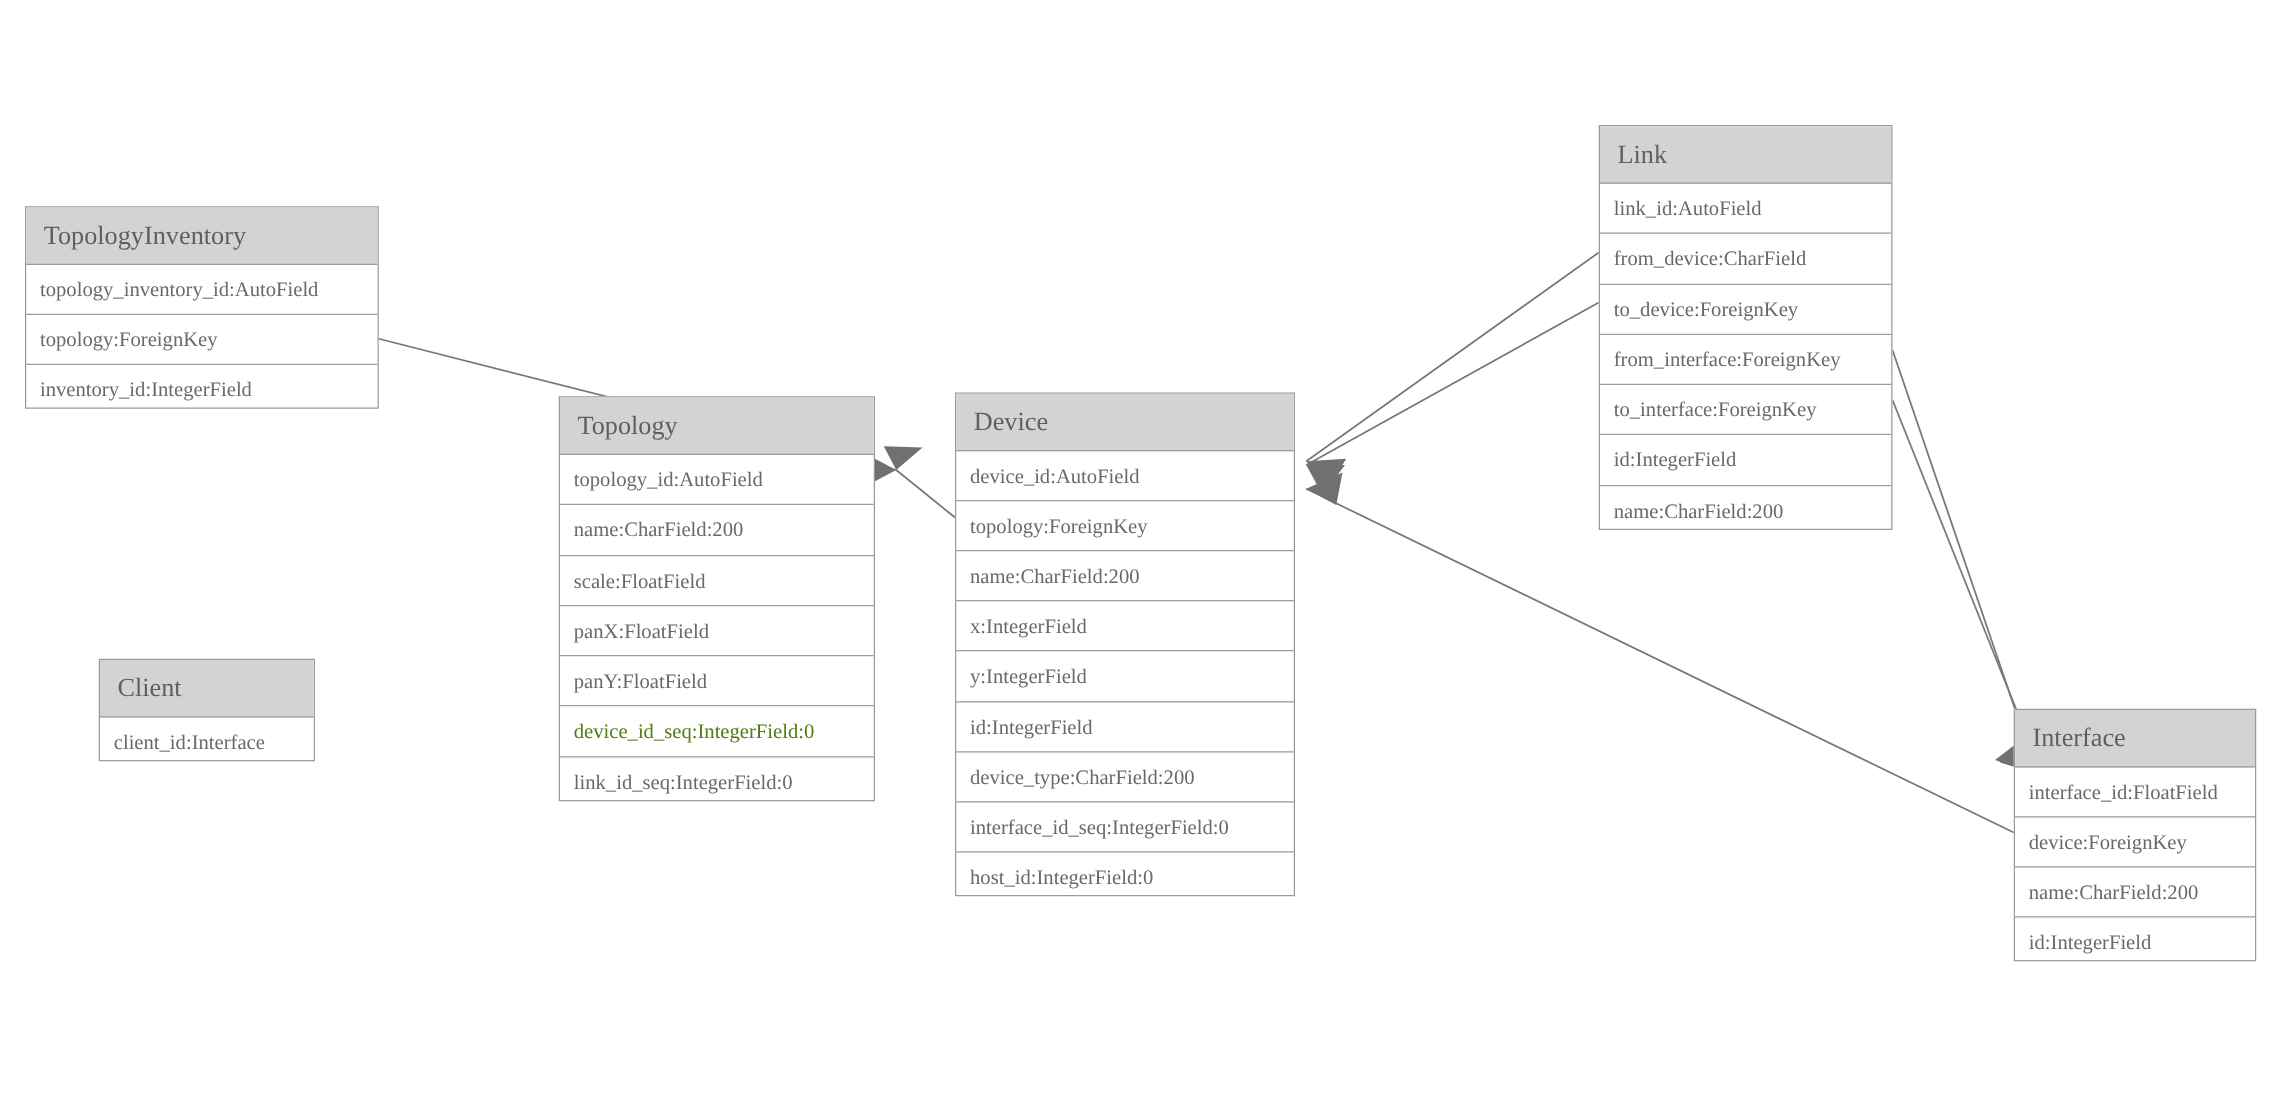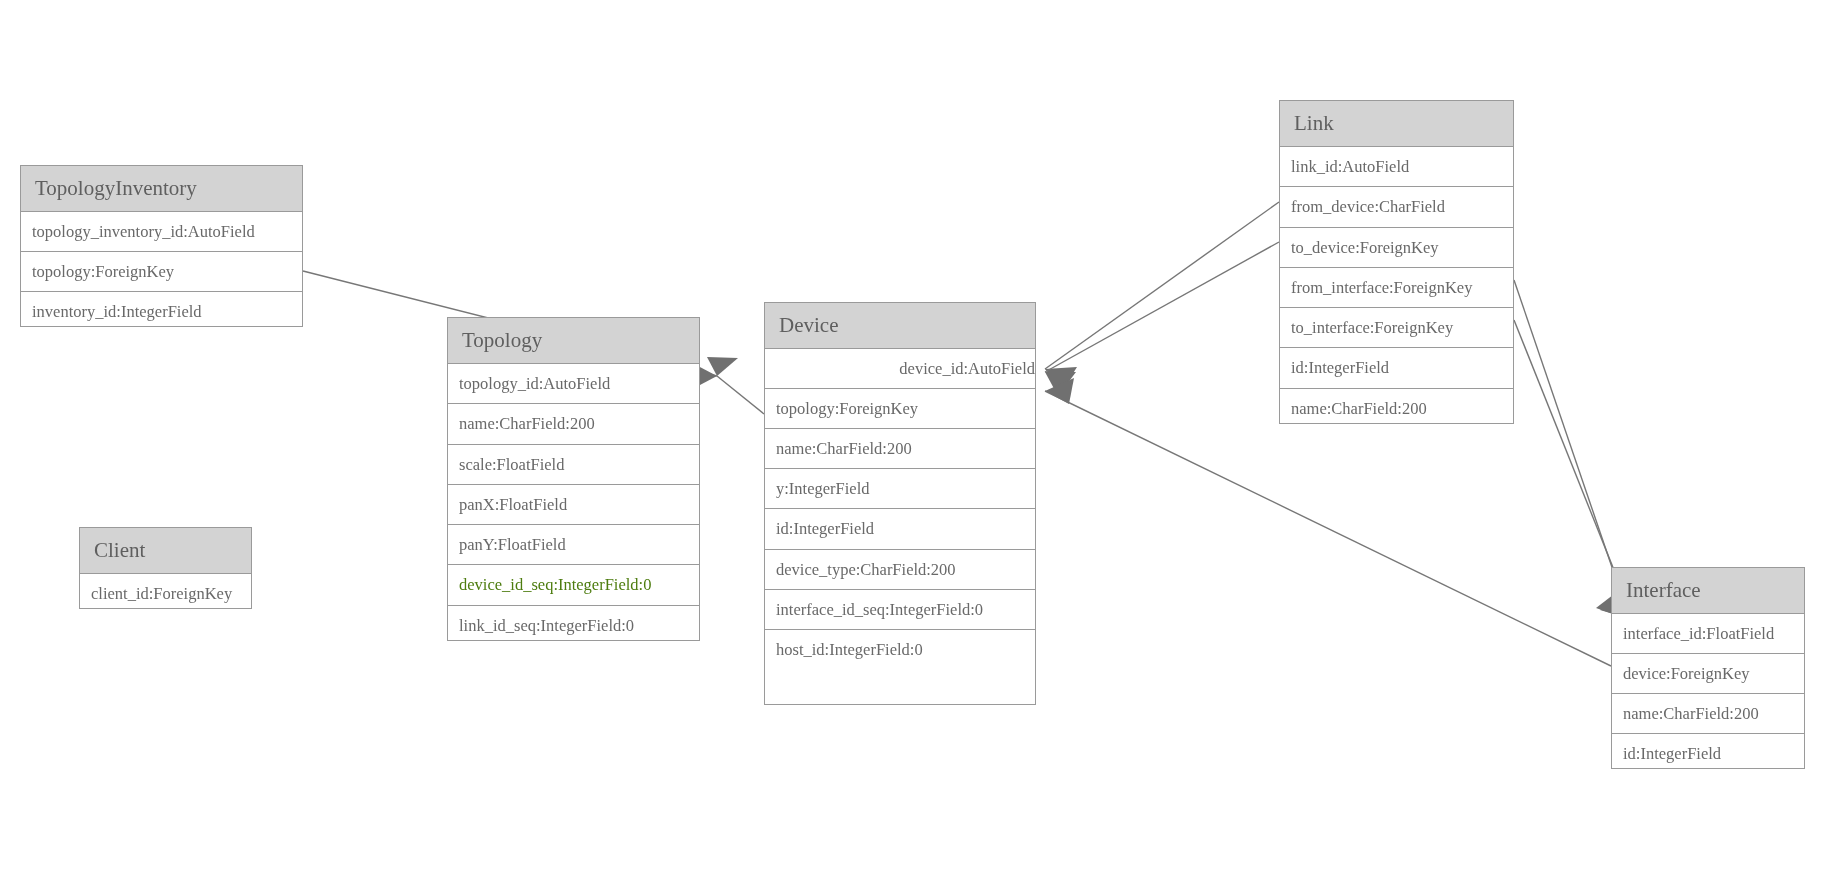--- a/index.html
+++ b/index.html
@@ -80,37 +80,38 @@
 
   <div id="entity-layer">
       <div class="entity" style="left: 20px; top: 165px; width: 283px; height: 162px; border-color: rgb(154, 154, 154);">
         <div class="hdr" style="background: rgb(211, 211, 211); border-bottom-color: rgb(154, 154, 154);">TopologyInventory</div>
         <div class="row" style="height: 40px; line-height: 16px; color: rgb(105, 105, 105); border-bottom-color: rgb(154, 154, 154);">topology_inventory_id:AutoField</div>
         <div class="row" style="height: 40px; line-height: 16px; color: rgb(105, 105, 105); border-bottom-color: rgb(154, 154, 154);">topology:ForeignKey</div>
         <div class="row last" style="height: 40px; line-height: 16px; color: rgb(105, 105, 105); border-bottom-color: rgb(154, 154, 154);">inventory_id:IntegerField</div>
       </div>
       <div class="entity" style="left: 79px; top: 527px; width: 173px; height: 82px; border-color: rgb(154, 154, 154);">
         <div class="hdr" style="background: rgb(211, 211, 211); border-bottom-color: rgb(154, 154, 154);">Client</div>
-        <div class="row last" style="height: 40px; line-height: 16px; color: rgb(105, 105, 105); border-bottom-color: rgb(154, 154, 154);">client_id:ForeignKey</div>
+        <div class="row last" style="height: 40px; line-height: 16px; color: rgb(105, 105, 105); border-bottom-color: rgb(154, 154, 154);">client_id:Interface</div>
       </div>
       <div class="entity" style="left: 447px; top: 317px; width: 253px; height: 324px; border-color: rgb(154, 154, 154);">
         <div class="hdr" style="background: rgb(211, 211, 211); border-bottom-color: rgb(154, 154, 154);">Topology</div>
         <div class="row" style="height: 40.2857px; line-height: 16.2857px; color: rgb(105, 105, 105); border-bottom-color: rgb(154, 154, 154);">topology_id:AutoField</div>
         <div class="row" style="height: 40.2857px; line-height: 16.2857px; color: rgb(105, 105, 105); border-bottom-color: rgb(154, 154, 154);">name:CharField:200</div>
         <div class="row" style="height: 40.2857px; line-height: 16.2857px; color: rgb(105, 105, 105); border-bottom-color: rgb(154, 154, 154);">scale:FloatField</div>
         <div class="row" style="height: 40.2857px; line-height: 16.2857px; color: rgb(105, 105, 105); border-bottom-color: rgb(154, 154, 154);">panX:FloatField</div>
         <div class="row" style="height: 40.2857px; line-height: 16.2857px; color: rgb(105, 105, 105); border-bottom-color: rgb(154, 154, 154);">panY:FloatField</div>
         <div class="row" style="height: 40.2857px; line-height: 16.2857px; color: #4d7c0f; border-bottom-color: rgb(154, 154, 154);">device_id_seq:IntegerField:0</div>
         <div class="row last" style="height: 40.2857px; line-height: 16.2857px; color: rgb(105, 105, 105); border-bottom-color: rgb(154, 154, 154);">link_id_seq:IntegerField:0</div>
       </div>
-      <div class="entity" style="left: 764px; top: 302px; width: 272px; height: 403px; border-color: rgb(154, 154, 154);">
+      <div class="entity" style="left: 764px; top: 314px; width: 272px; height: 403px; border-color: rgb(154, 154, 154);">
         <div class="hdr" style="background: rgb(211, 211, 211); border-bottom-color: rgb(154, 154, 154);">Device</div>
-        <div class="row" style="height: 40.1111px; line-height: 16.1111px; color: rgb(105, 105, 105); border-bottom-color: rgb(154, 154, 154); text-align: right;">device_id:AutoField</div>
+        <div class="row" style="height: 40.1111px; line-height: 16.1111px; color: rgb(105, 105, 105); border-bottom-color: rgb(154, 154, 154);">device_id:AutoField</div>
         <div class="row" style="height: 40.1111px; line-height: 16.1111px; color: rgb(105, 105, 105); border-bottom-color: rgb(154, 154, 154);">topology:ForeignKey</div>
         <div class="row" style="height: 40.1111px; line-height: 16.1111px; color: rgb(105, 105, 105); border-bottom-color: rgb(154, 154, 154);">name:CharField:200</div>
+        <div class="row" style="height: 40.1111px; line-height: 16.1111px; color: rgb(105, 105, 105); border-bottom-color: rgb(154, 154, 154);">x:IntegerField</div>
         <div class="row" style="height: 40.1111px; line-height: 16.1111px; color: rgb(105, 105, 105); border-bottom-color: rgb(154, 154, 154);">y:IntegerField</div>
         <div class="row" style="height: 40.1111px; line-height: 16.1111px; color: rgb(105, 105, 105); border-bottom-color: rgb(154, 154, 154);">id:IntegerField</div>
         <div class="row" style="height: 40.1111px; line-height: 16.1111px; color: rgb(105, 105, 105); border-bottom-color: rgb(154, 154, 154);">device_type:CharField:200</div>
         <div class="row" style="height: 40.1111px; line-height: 16.1111px; color: rgb(105, 105, 105); border-bottom-color: rgb(154, 154, 154);">interface_id_seq:IntegerField:0</div>
         <div class="row last" style="height: 40.1111px; line-height: 16.1111px; color: rgb(105, 105, 105); border-bottom-color: rgb(154, 154, 154);">host_id:IntegerField:0</div>
       </div>
       <div class="entity" style="left: 1279px; top: 100px; width: 235px; height: 324px; border-color: rgb(154, 154, 154);">
         <div class="hdr" style="background: rgb(211, 211, 211); border-bottom-color: rgb(154, 154, 154);">Link</div>
         <div class="row" style="height: 40.2857px; line-height: 16.2857px; color: rgb(105, 105, 105); border-bottom-color: rgb(154, 154, 154);">link_id:AutoField</div>
         <div class="row" style="height: 40.2857px; line-height: 16.2857px; color: rgb(105, 105, 105); border-bottom-color: rgb(154, 154, 154);">from_device:CharField</div>

